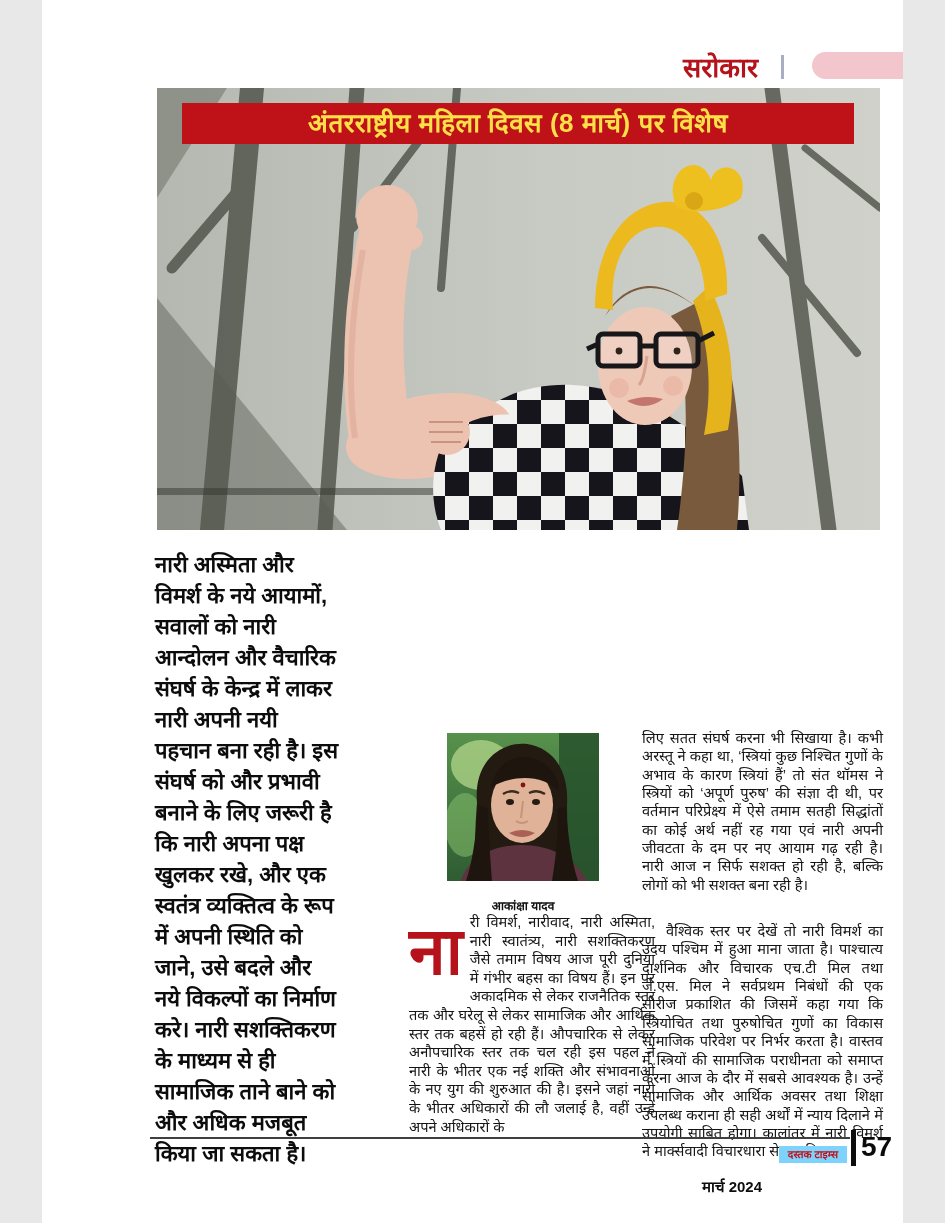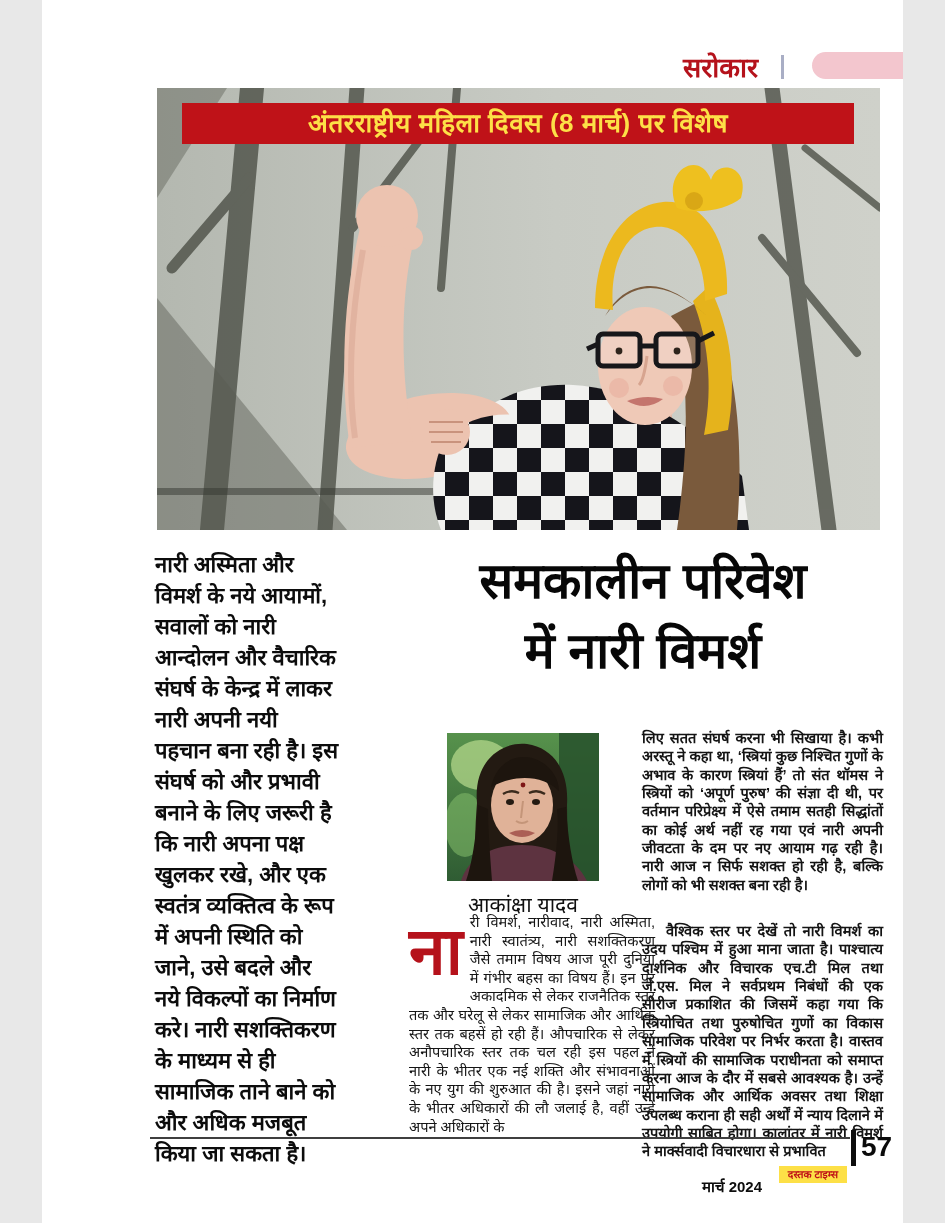--- a/index.html
+++ b/index.html
@@ -25,35 +25,35 @@
     position:absolute;left:113px;top:549px;width:258px;
     font-size:22px;line-height:31px;font-weight:bold;color:#0c0c0c;
     white-space:pre-line;
   }
   
   .headline{position:absolute;left:360px;top:546px;width:482px;text-align:center;
     font-weight:800;color:#070707;font-size:50px;line-height:70px;letter-spacing:0;}
   
   .author{position:absolute;left:405px;top:733px;width:152px;text-align:center;}
   .author .portrait{width:152px;height:148px;display:block;}
-  .author .caption{margin-top:9px;font-size:21px;font-weight:normal;color:#101010;}
+  .author .caption{margin-top:16px;font-size:12px;font-weight:bold;color:#101010;}
   
   .bodycol{font-size:14.6px;line-height:18.6px;text-align:justify;color:#141414;}
   .col-mid{position:absolute;left:367px;top:913px;width:246px;}
-  .col-right{position:absolute;left:600px;top:729px;width:241px;line-height:18.35px;font-weight:bold;}
+  .col-right{position:absolute;left:600px;top:729px;width:241px;line-height:18.35px;}
   .col-right .p2{text-indent:24px;margin-top:28px;}
   .dropcap{
     float:left;font-size:66px;line-height:74px;height:76px;
     font-weight:bold;color:#b5121b;padding-right:7px;margin-top:1px;
   }
   
   .foot-rule{position:absolute;left:108px;top:1137px;width:700px;height:2px;background:#3f3f3f;}
   .foot-date{position:absolute;left:630px;top:1176px;width:90px;text-align:right;font-size:15px;font-weight:bold;color:#0d0d0d;}
-  .foot-logo{position:absolute;left:737px;top:1146px;width:68px;height:17px;background:#fde047;
-    color:#c01218;font-size:10.5px;font-weight:bold;text-align:center;line-height:17px;overflow:hidden;margin-top:20px;}
+  .foot-logo{position:absolute;left:737px;top:1146px;width:68px;height:17px;background:#7dd3fc;
+    color:#c01218;font-size:10.5px;font-weight:bold;text-align:center;line-height:17px;overflow:hidden;}
   .foot-bar{position:absolute;left:809px;top:1130px;width:5px;height:36px;background:#0d0d0d;}
   .foot-page{position:absolute;left:819px;top:1131px;font-size:28px;font-weight:800;color:#0a0a0a;}
 </style>
 </head>
 <body>
 
 <div class="page">
 
   <div class="mast-category">सरोकार</div>
   <div class="mast-sep"></div>
@@ -155,24 +155,20 @@
 स्वतंत्र व्यक्तित्व के रूप
 में अपनी स्थिति को
 जाने, उसे बदले और
 नये विकल्पों का निर्माण
 करे। नारी सशक्तिकरण
 के माध्यम से ही
 सामाजिक ताने बाने को
 और अधिक मजबूत
 किया जा सकता है।</div>
 
-  <div class="headline">
-    <div>समकालीन परिवेश</div>
-    <div>में नारी विमर्श</div>
-  </div>
 
   <div class="author">
     <svg class="portrait" viewBox="0 0 152 148" aria-hidden="true">
       <defs>
         <linearGradient id="grn" x1="0" y1="0" x2="0" y2="1">
           <stop offset="0" stop-color="#57924c"></stop>
           <stop offset="1" stop-color="#2f5c33"></stop>
         </linearGradient>
       </defs>
       <rect width="152" height="148" fill="url(#grn)"></rect>

